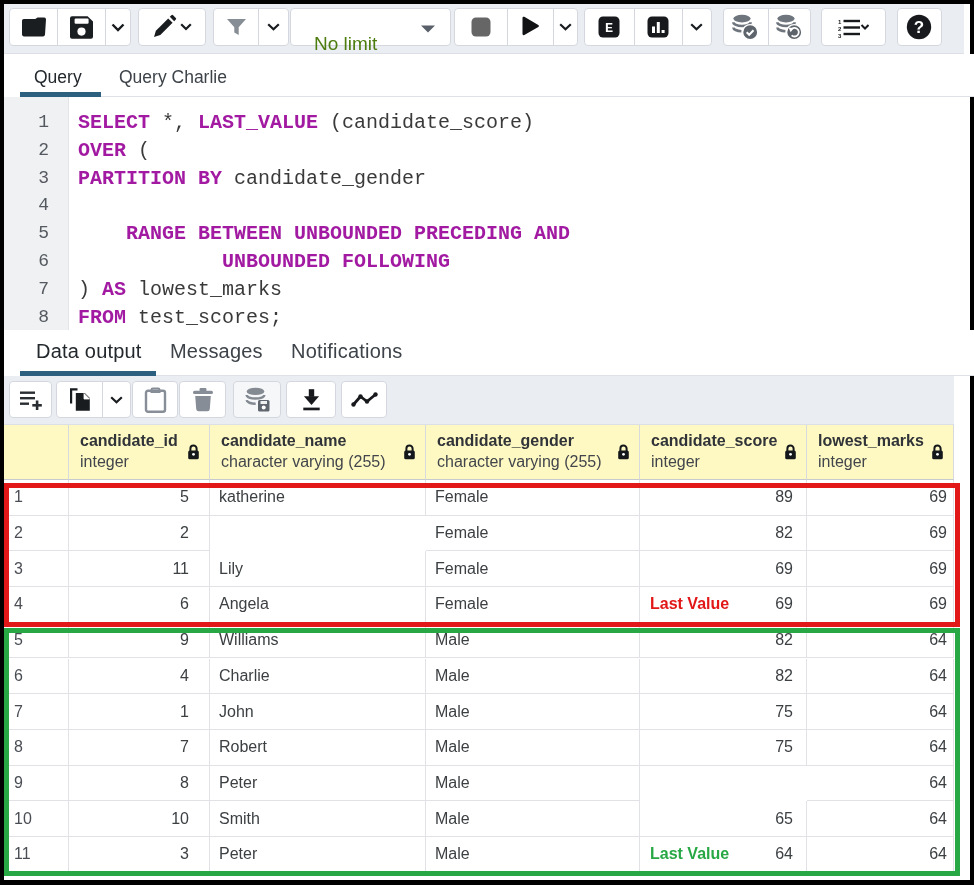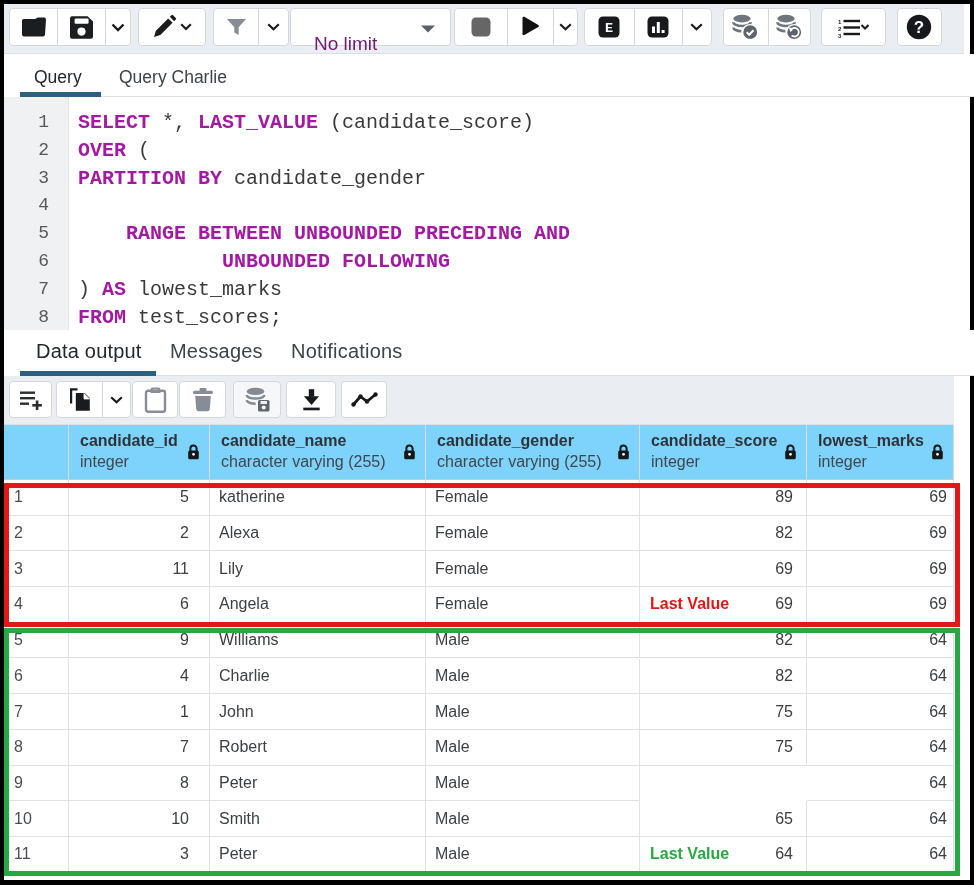--- a/index.html
+++ b/index.html
@@ -29,21 +29,21 @@
   font-size:20px;line-height:27.9px;color:#3a3a3a;white-space:pre;}
 .kw{color:#a21aa2;font-weight:bold;}
 
 #tb2{position:absolute;left:0;top:372px;width:950px;height:49px;background:#eaedf2;
   border-bottom:1px solid #dcdfe5;box-sizing:border-box;}
 #tb2 .btn{top:5px;height:37px;}
 
 #grid{position:absolute;left:0;top:421px;width:950px;height:455px;background:#fff;
   font-size:16px;color:#3c4043;}
 .hcell{position:absolute;top:0;height:55px;border-right:1px solid #d8dade;
-  border-bottom:1px solid #c6c9cd;box-sizing:border-box;background:#7dd3fc;}
+  border-bottom:1px solid #c6c9cd;box-sizing:border-box;background:#fef9c3;}
 .hname{position:absolute;left:11px;top:7px;font-weight:bold;font-size:16px;color:#303338;white-space:nowrap;}
 .htype{position:absolute;left:11px;top:28px;font-size:16px;color:#42464c;white-space:nowrap;}
 .hlock{position:absolute;right:9px;top:19px;}
 .row{position:absolute;left:0;width:950px;height:35.7px;}
 .tcell{position:absolute;top:0;height:35.7px;border-right:1px solid #e0e2e6;
   border-bottom:1px solid #e0e2e6;box-sizing:border-box;display:flex;align-items:center;}
 .num{justify-content:flex-end;}
 .rn{padding-left:10px;color:#4a4e54;}
 
 #redbox{position:absolute;left:0;top:479px;width:956px;height:144px;
@@ -93,21 +93,21 @@
           </svg>
         </div>
       <div class="sep"></div>
       <div class="cell" style="flex:1;">
           <svg width="13" height="8" viewBox="0 0 13 8">
             <polyline points="1.2,1.2 6.5,6.2 11.8,1.2" fill="none" stroke="#191c1f" stroke-width="2.2"></polyline>
           </svg>
         </div>
     </div>
     <div class="btn" style="left:286px;width:160.5px;">
-      <span style="font-size:19px;color:#701a75;margin-left:23px;margin-top:33px;">No limit</span>
+      <span style="font-size:19px;color:#4d7c0f;margin-left:23px;margin-top:33px;">No limit</span>
       <svg width="14" height="8" viewBox="0 0 14 8" style="position:absolute;right:15px;top:16px;">
           <polygon points="0,0.5 14,0.5 7,7.5" fill="#596069"></polygon>
         </svg>
     </div>
     <div class="btn" style="left:450.3px;width:124px;">
       <div class="cell" style="width:51.3px;">
           <svg width="20" height="20" viewBox="0 0 20 20">
             <rect x="0.5" y="0.5" width="19" height="19" rx="4.5" fill="#666"></rect>
           </svg>
         </div>
@@ -336,21 +336,20 @@
       <div class="tcell" style="left:206px;width:216px;padding-left:9px;">katherine</div>
       <div class="tcell" style="left:422px;width:214px;padding-left:9px;">Female</div>
       <div class="tcell num" style="left:636px;width:167px;padding-right:13px;position:absolute;">89</div>
       <div class="tcell num" style="left:803px;width:147px;padding-right:6px;">69</div>
     </div>
     <div class="row" style="top:90.7px;">
       <div class="tcell num" style="left:0;width:65px;justify-content:flex-start;">
           <span class="rn">2</span>
         </div>
       <div class="tcell num" style="left:65px;width:141px;padding-right:20px;">2</div>
-      <div class="tcell" style="left:206px;width:216px;padding-left:9px;">Alexa</div>
       <div class="tcell" style="left:422px;width:214px;padding-left:9px;">Female</div>
       <div class="tcell num" style="left:636px;width:167px;padding-right:13px;position:absolute;">82</div>
       <div class="tcell num" style="left:803px;width:147px;padding-right:6px;">69</div>
     </div>
     <div class="row" style="top:126.4px;">
       <div class="tcell num" style="left:0;width:65px;justify-content:flex-start;">
           <span class="rn">3</span>
         </div>
       <div class="tcell num" style="left:65px;width:141px;padding-right:20px;">11</div>
       <div class="tcell" style="left:206px;width:216px;padding-left:9px;">Lily</div>

